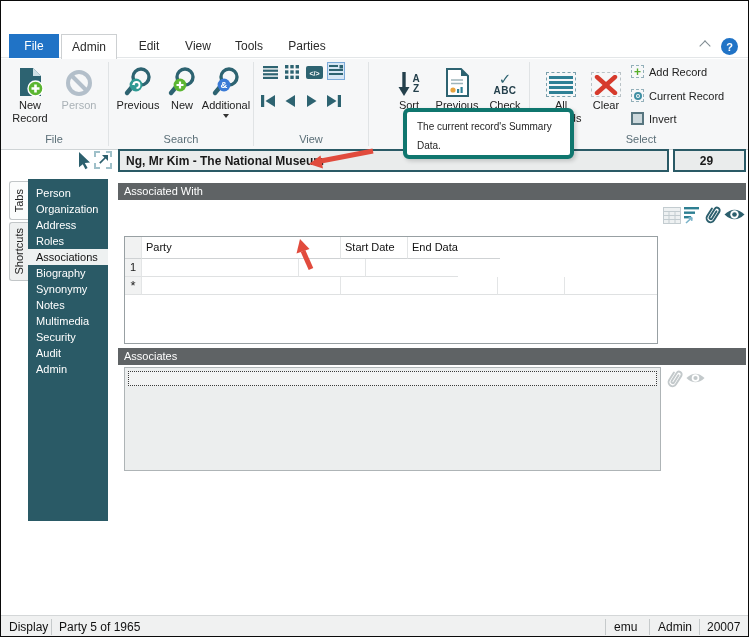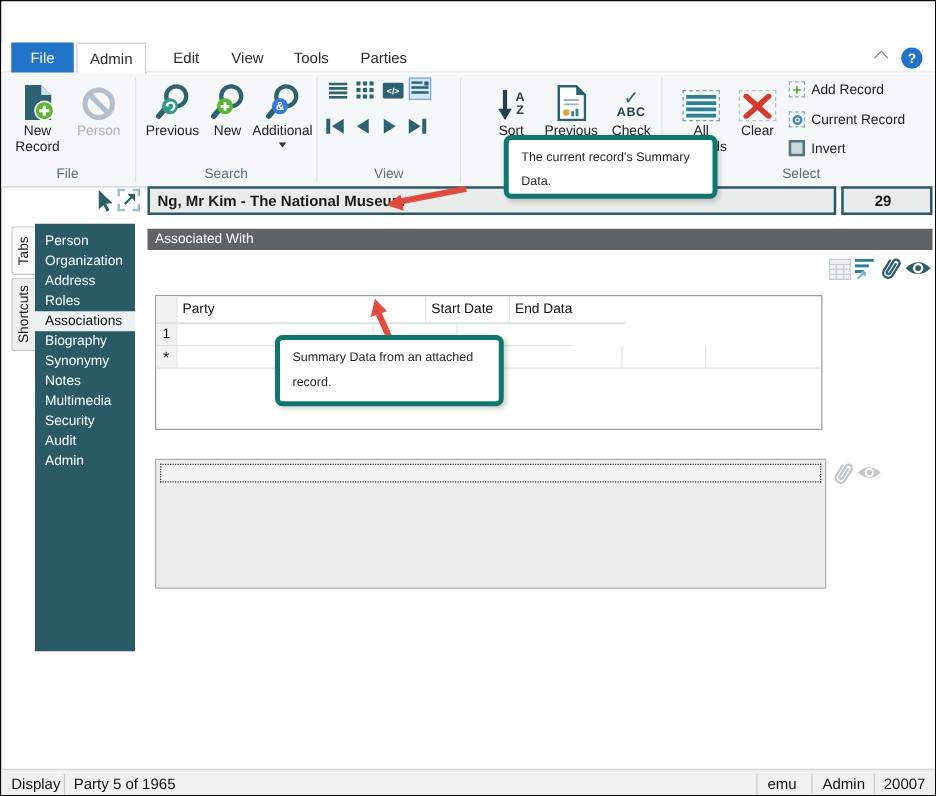--- a/index.html
+++ b/index.html
@@ -412,20 +412,21 @@
     </svg>
   </div>
   <div class="abs" style="left:723px;top:206px">
     <svg width="21" height="15" viewBox="0 0 21 15">
       <path d="M0.5 7.5 Q10.5 -2 20.5 7.5 Q10.5 17 0.5 7.5 Z" fill="#2c5f6d"></path>
       <circle cx="10.5" cy="7.5" r="4.2" fill="#fff"></circle>
       <circle cx="10.5" cy="7.5" r="2.3" fill="#2c5f6d"></circle>
     </svg>
   </div>
 
+  <div class="sec-hdr" style="top:347px">Associates</div>
   <div class="assoc-panel">
     <div class="assoc-field"></div>
   </div>
   <div class="abs" style="left:663px;top:367px">
     <svg width="21" height="22" viewBox="0 0 21 22">
       <g transform="rotate(32 10 11)">
         <path d="M6.5 5.5 v9 a4 4 0 0 0 8 0 V4.5 a2.7 2.7 0 0 0 -5.4 0 v9.5 a1.4 1.4 0 0 0 2.8 0 V5.5" fill="none" stroke="#c3c9cb" stroke-width="1.9" stroke-linecap="round"></path>
       </g>
     </svg>
   </div>
@@ -454,17 +455,14 @@
     <line x1="372" y1="150" x2="320" y2="160" stroke="#e14b3d" stroke-width="5"></line>
     <polygon points="308,163 322,167.5 319.5,154.5" fill="#e14b3d"></polygon>
 
     <line x1="310" y1="268" x2="302" y2="250" stroke="#e14b3d" stroke-width="5"></line>
     <polygon points="299,238 295.5,252.5 308.5,248" fill="#e14b3d"></polygon>
   </svg>
 
   <div class="callout" style="left:358px;top:107px;width:171px;height:51px">
     <span>The current record's Summary Data.</span>
   </div>
-  <div class="callout" style="left:175px;top:267px;width:183px;height:57px;line-height:20px">
-    <span>Summary Data from an attached record.</span>
-  </div>
 
 </div>
 
 </body></html>

